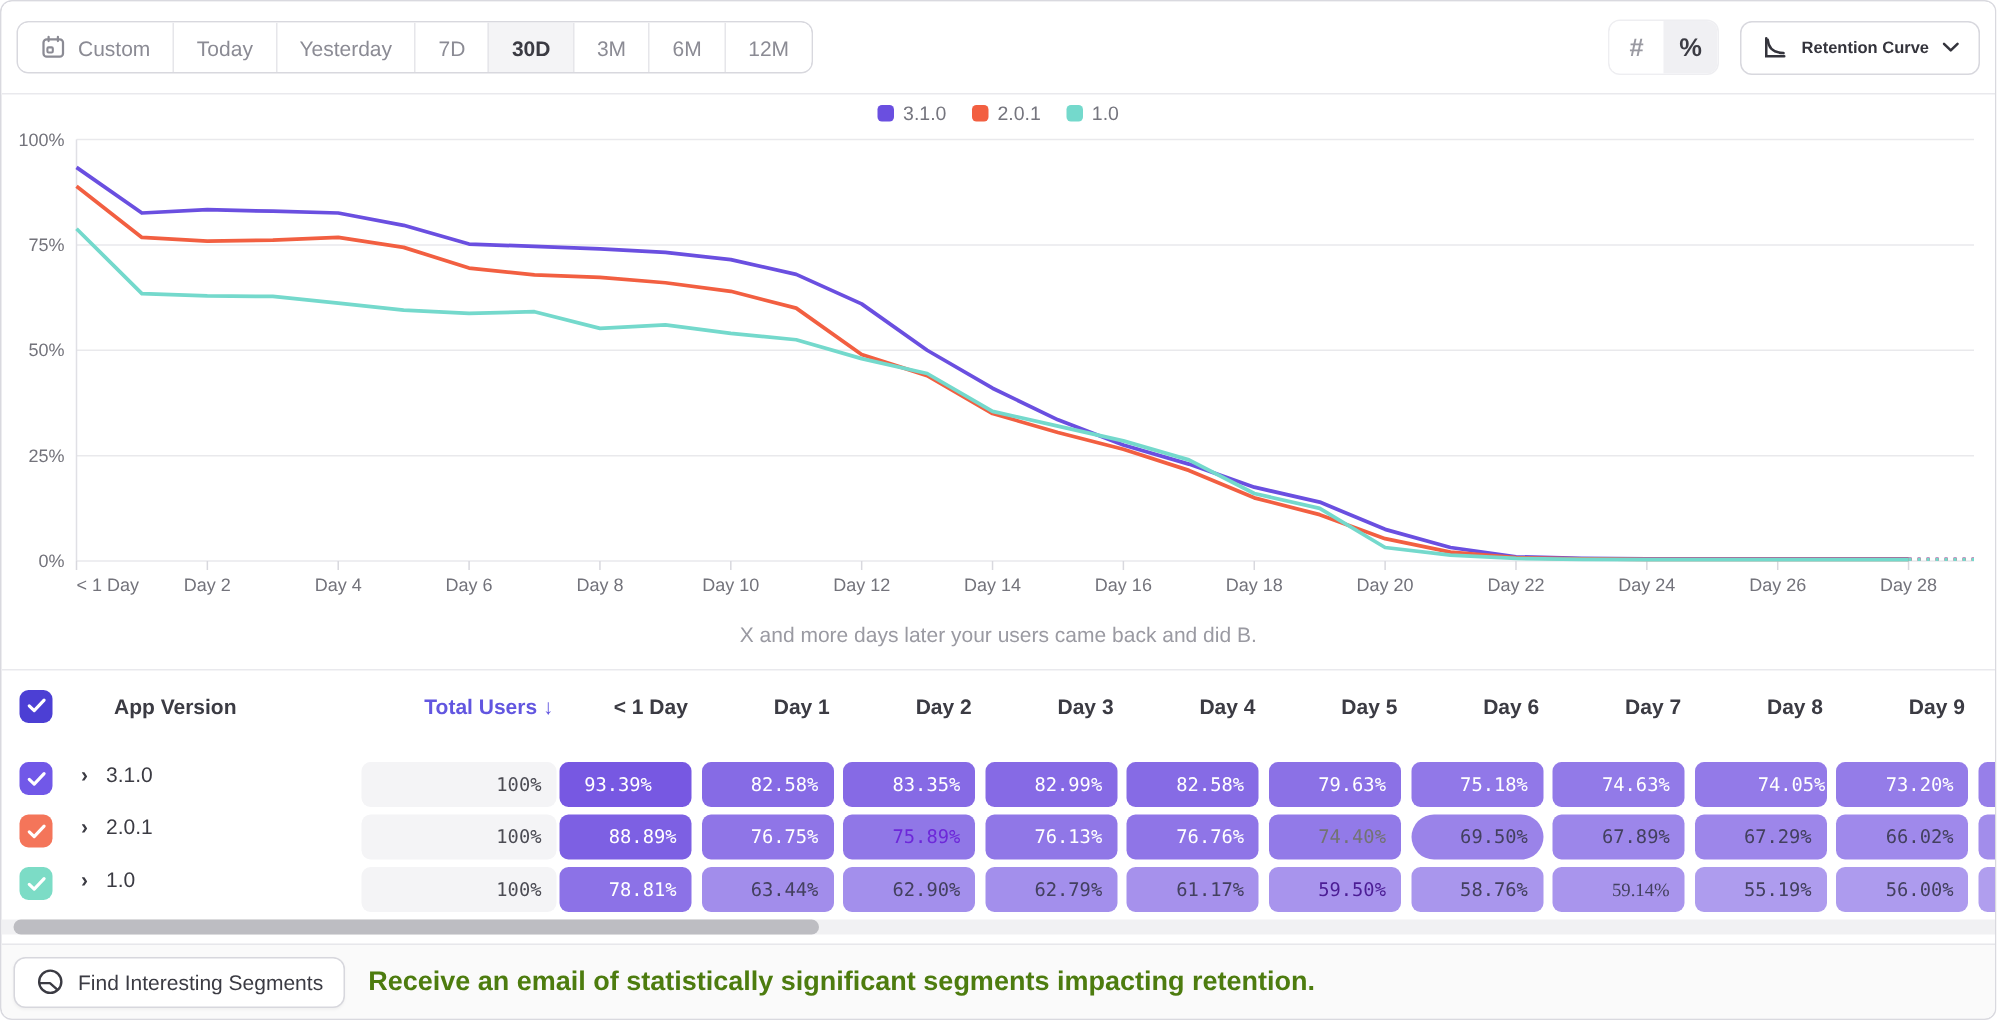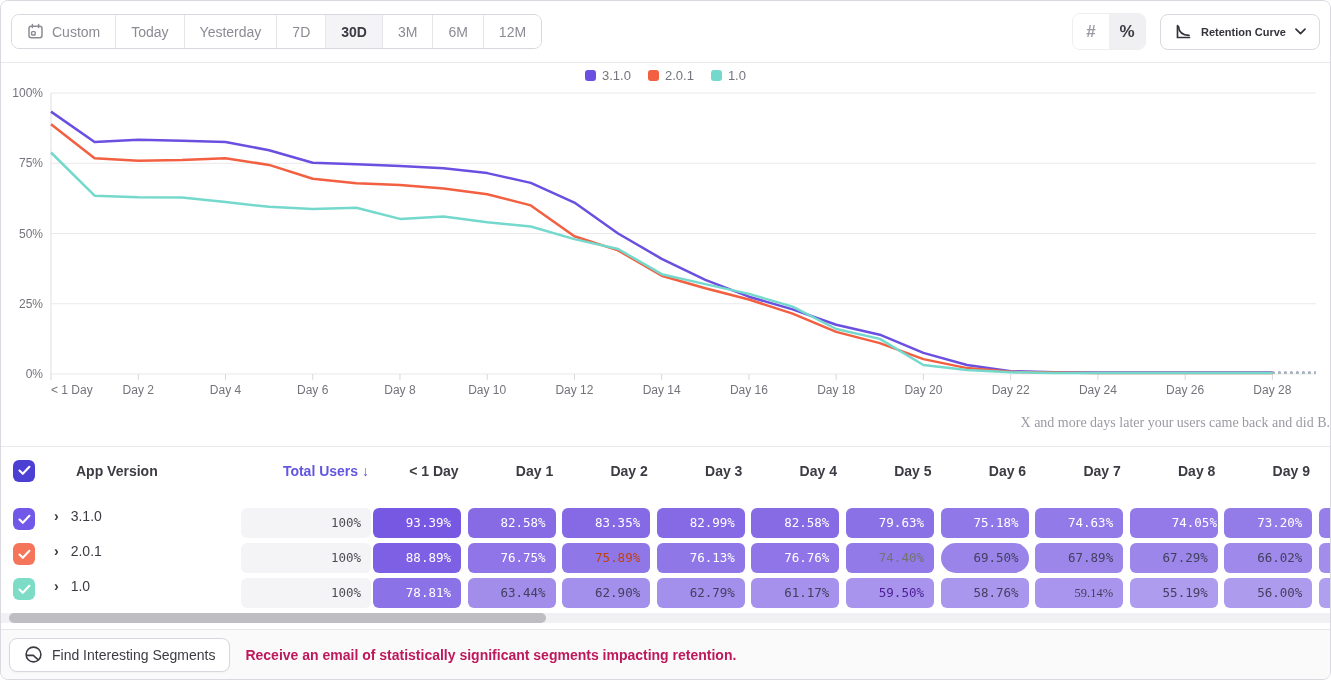--- a/index.html
+++ b/index.html
@@ -27,22 +27,22 @@
                     border:1px solid #d8d8de; border-radius:8px; background:#fff; cursor:pointer;
                     font-family:"Liberation Sans",sans-serif; font-size:11px; font-weight:700; color:#34343c; }
 
   
   .chart-region { position:absolute; top:62px; left:0; right:0; height:383px; }
   .legend { position:absolute; top:2px; left:0; right:0; height:20px;
             display:flex; align-items:center; justify-content:center; gap:17px; }
   .legend-item { display:flex; align-items:center; gap:6px; font-size:13px; color:#75757e; }
   .legend-swatch { width:11px; height:11px; border-radius:3px; display:inline-block; }
   .chart-svg { position:absolute; top:0; left:0; }
-  .chart-subtitle { position:absolute; top:352px; left:0; right:0; text-align:right;
-                    font-size:14px; color:#9a9aa2;font-family:Liberation Serif, serif; }
+  .chart-subtitle { position:absolute; top:352px; left:0; right:0; text-align:center;
+                    font-size:14px; color:#9a9aa2; }
 
   
   .table-region { position:absolute; top:445px; left:0; right:0; border-top:1px solid #e9e9ed; }
   .t-row { display:flex; align-items:center; }
   .t-head { height:47px; }
   .col-check { width:44px; padding-left:12px; flex:none; display:flex; align-items:center; }
   .col-name  { width:196px; flex:none; display:flex; align-items:center; }
   .col-total { width:132px; flex:none; }
   .col-val   { width:94.6px; flex:none; }
   .t-head .col-name { padding-left:31px; font-size:14px; font-weight:700; color:#3b3b43; }
@@ -66,21 +66,21 @@
   .hscroll-thumb { position:absolute; top:0; left:8px; width:537px; height:10px;
                    background:#bdbdc2; border-radius:5px; cursor:grab; }
 
   
   .footer { position:absolute; top:628px; left:0; right:0; bottom:0; background:#fafafa;
             border-top:1px solid #e7e7eb; display:flex; align-items:center; gap:15px; padding-left:8px; }
   .segments-btn { display:flex; align-items:center; gap:9px; height:34px; padding:0 14px;
                   background:#fff; border:1px solid #d7d7dd; border-radius:8px; cursor:pointer;
                   box-shadow:0 1px 2px rgba(0,0,0,0.04);
                   font-family:"Liberation Sans",sans-serif; font-size:14px; color:#3b3b43; }
-  .footer-msg { font-size:14px; font-weight:700; color:#be185d;text-align:right; }
+  .footer-msg { font-size:18px; font-weight:700; color:#4d7c0f;text-align:right; }
 </style>
 </head>
 <body>
 
 <div class="card">
 
   <div class="toolbar">
     <div class="range-group" id="range-group">
         <button class="range-btn">
           <span style="display: flex;">
@@ -235,21 +235,21 @@
             </span>
           </div>
           <div class="col-name">
             <span class="chevron">›</span>
             <span class="row-name">3.1.0</span>
           </div>
           <div class="col-total">
             <div class="total-cell">100%</div>
           </div>
           <div class="col-val">
-            <div class="val-cell" style="background: rgba(109, 76, 224, 0.933); color: rgb(255, 255, 255);">93.39%</div>
+            <div class="val-cell" style="background: rgba(109, 76, 224, 0.933); color: rgb(255, 255, 255); text-align: center;">93.39%</div>
           </div>
           <div class="col-val">
             <div class="val-cell" style="background: rgba(109, 76, 224, 0.827); color: rgb(255, 255, 255);">82.58%</div>
           </div>
           <div class="col-val">
             <div class="val-cell" style="background: rgba(109, 76, 224, 0.83); color: rgb(255, 255, 255);">83.35%</div>
           </div>
           <div class="col-val">
             <div class="val-cell" style="background: rgba(109, 76, 224, 0.83); color: rgb(255, 255, 255);">82.99%</div>
           </div>
@@ -290,21 +290,21 @@
           <div class="col-total">
             <div class="total-cell">100%</div>
           </div>
           <div class="col-val">
             <div class="val-cell" style="background: rgba(109, 76, 224, 0.89); color: rgb(255, 255, 255);">88.89%</div>
           </div>
           <div class="col-val">
             <div class="val-cell" style="background: rgba(109, 76, 224, 0.77); color: rgb(255, 255, 255);">76.75%</div>
           </div>
           <div class="col-val">
-            <div class="val-cell" style="background: rgba(109, 76, 224, 0.76); color: #c2410c;">75.89%</div>
+            <div class="val-cell" style="background: rgba(109, 76, 224, 0.76); color: #6d28d9;">75.89%</div>
           </div>
           <div class="col-val">
             <div class="val-cell" style="background: rgba(109, 76, 224, 0.76); color: rgb(255, 255, 255);">76.13%</div>
           </div>
           <div class="col-val">
             <div class="val-cell" style="background: rgba(109, 76, 224, 0.77); color: rgb(255, 255, 255);">76.76%</div>
           </div>
           <div class="col-val">
             <div class="val-cell" style="background: rgba(109, 76, 224, 0.745); color: #737373;">74.40%</div>
           </div>

